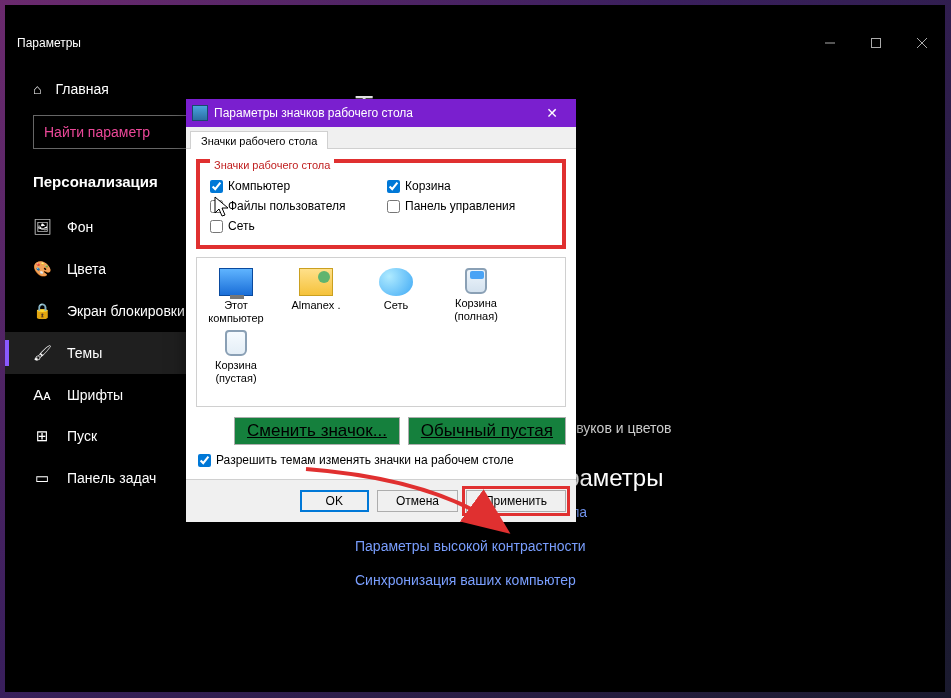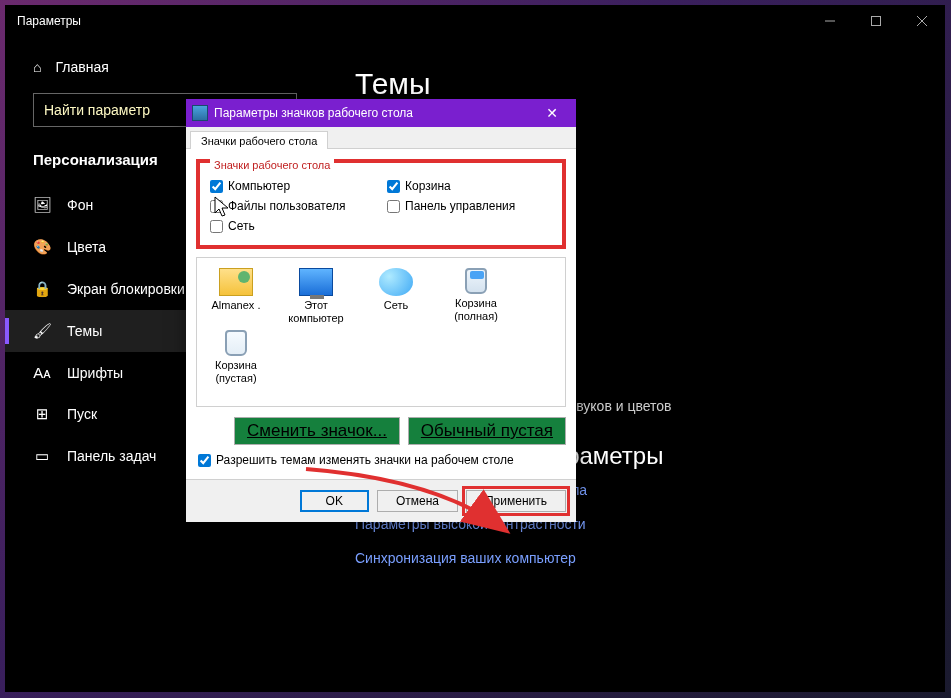--- a/index.html
+++ b/index.html
@@ -1,28 +1,28 @@
 <!DOCTYPE html>
 <html><head>
 <meta charset="utf-8">
 <style>
 * { box-sizing: border-box; margin: 0; padding: 0; font-family: "Segoe UI", Tahoma, sans-serif; }
 body { width: 951px; height: 698px; overflow: hidden; background: linear-gradient(135deg,#6b2a6e 0%, #3a1f5d 40%, #1a1a2e 100%); position: relative; }
 
 
 .settings-window { position:absolute; left:5px; top:5px; width:940px; height:687px; background:#000; color:#fff; }
-.titlebar { height:32px; display:flex; align-items:center; justify-content:space-between; padding:0 0 0 12px; font-size:12px; }
+.titlebar { height:32px; display:flex; align-items:center; justify-content:space-between; padding:0 0 0 12px; font-size:12px;margin-top:22px; }
 .titlebar-btns { display:flex; height:100%; }
 .titlebar-btn { width:46px; display:flex; align-items:center; justify-content:center; color:#aaa; font-size:10px; }
 .titlebar-btn svg { width:10px; height:10px; }
 
 .body { display:flex; height:calc(100% - 32px); }
 .sidebar { width:320px; padding:14px 0 0 0; }
 .home-row { display:flex; align-items:center; gap:14px; padding:8px 28px 14px 28px; font-size:14px; }
-.search-box { margin:4px 28px 18px 28px; height:34px; border:1px solid #666; display:flex; align-items:center; padding:0 10px; color:#fef9c3; font-size:14px; justify-content:space-between; }
+.search-box { margin:4px 28px 18px 28px; height:34px; border:1px solid #666; display:flex; align-items:center; padding:0 10px; color:#ec4899; font-size:14px; justify-content:space-between; }
 .section-label { padding:6px 28px 16px 28px; font-size:15px; font-weight:600; }
 .nav-item { display:flex; align-items:center; gap:16px; padding:12px 28px; font-size:14px; color:#fff; position:relative; }
 .nav-item.active { background:#1f1f1f; }
 .nav-item.active::before { content:""; position:absolute; left:0; top:8px; bottom:8px; width:4px; background:#8a59ff; }
 .nav-item .ico { width:18px; text-align:center; font-size:15px; }
 
 .content { flex:1; padding:30px 20px 0 30px; position:relative; }
 .content h1 { font-size:30px; font-weight:400; margin-bottom:18px; }
 .theme-thumb { width:100px; height:62px; background:linear-gradient(135deg,#b6e8f0 0%, #d7e8c8 100%); position:relative; display:inline-block; margin-bottom:8px; }
 .theme-thumb .flower { position:absolute; right:6px; top:6px; width:40px; height:40px; background:radial-gradient(circle at 40% 40%, #ff3a6e 0%, #c30045 70%); clip-path:polygon(50% 0%, 61% 35%, 98% 35%, 68% 57%, 79% 91%, 50% 70%, 21% 91%, 32% 57%, 2% 35%, 39% 35%); }
@@ -204,26 +204,26 @@
         </label>
         <label class="chk">
           <input type="checkbox" style="">
           <span>Сеть</span>
         </label>
       </div>
     </div>
 
     <div class="icon-grid" id="icon-grid">
         <div class="desktop-icon">
+          <div class="glyph pc"></div>
+          <div>Этот<br>компьютер</div>
+        </div>
+        <div class="desktop-icon">
           <div class="glyph folder"></div>
           <div>Almanex .</div>
-        </div>
-        <div class="desktop-icon">
-          <div class="glyph pc"></div>
-          <div>Этот<br>компьютер</div>
         </div>
         <div class="desktop-icon">
           <div class="glyph net"></div>
           <div>Сеть</div>
         </div>
         <div class="desktop-icon">
           <div class="glyph bin-full"></div>
           <div>Корзина<br>(полная)</div>
         </div>
         <div class="desktop-icon">

